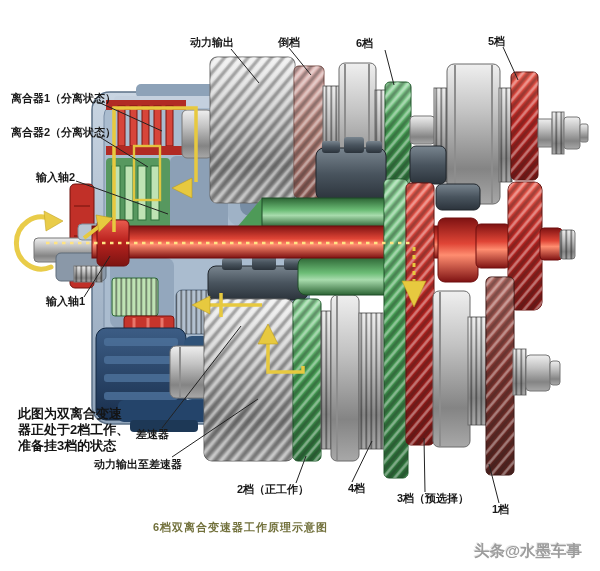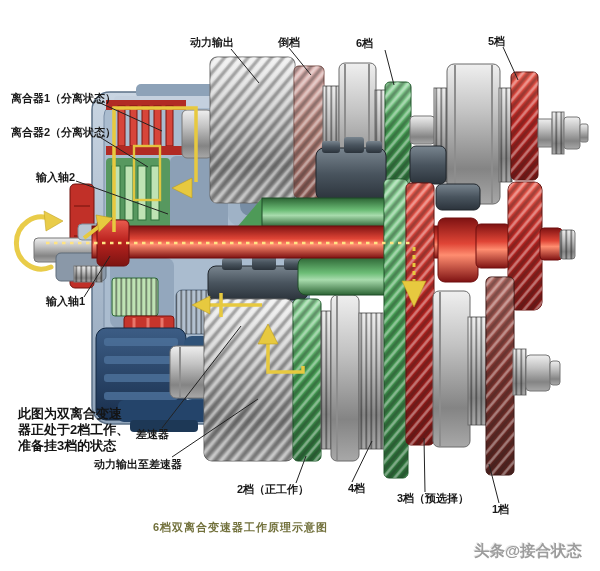--- a/index.html
+++ b/index.html
@@ -306,14 +306,14 @@
   <div>器正处于2档工作、</div>
   <div>准备挂3档的状态</div>
 </div>
 <div class="lbl" style="left:136px;top:429px">差速器</div>
 <div class="lbl" style="left:94px;top:459px">动力输出至差速器</div>
 <div class="lbl" style="left:237px;top:484px">2档（正工作）</div>
 <div class="lbl" style="left:348px;top:483px">4档</div>
 <div class="lbl" style="left:397px;top:493px">3档（预选择）</div>
 <div class="lbl" style="left:492px;top:504px">1档</div>
 <div class="fig-title" style="left:153px;top:520px">6档双离合变速器工作原理示意图</div>
-<div class="watermark" style="left:474px;top:541px">头条@接合状态</div>
+<div class="watermark" style="left:474px;top:541px">头条@水墨车事</div>
 </div>
 
 </body></html>

